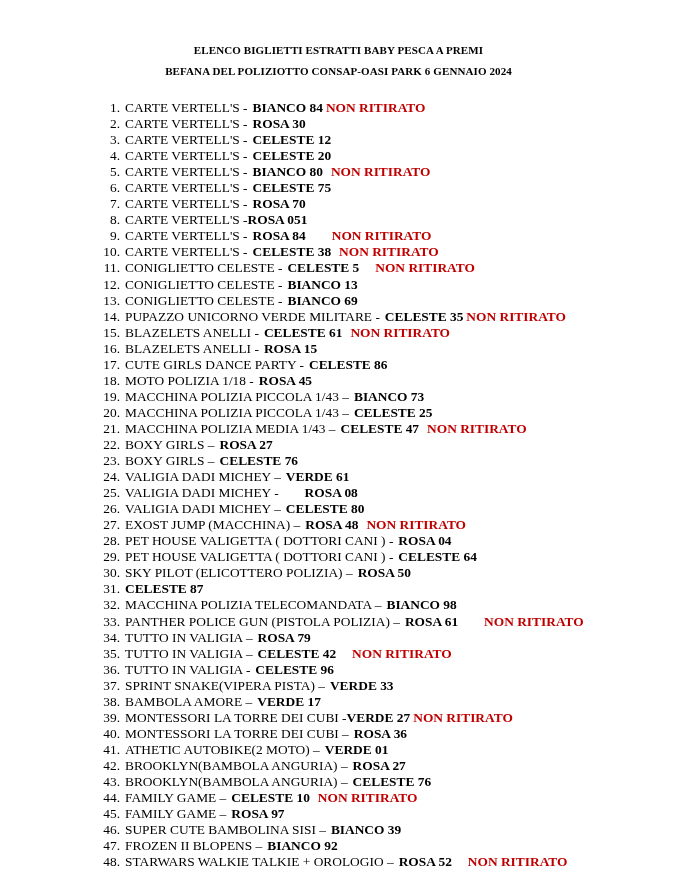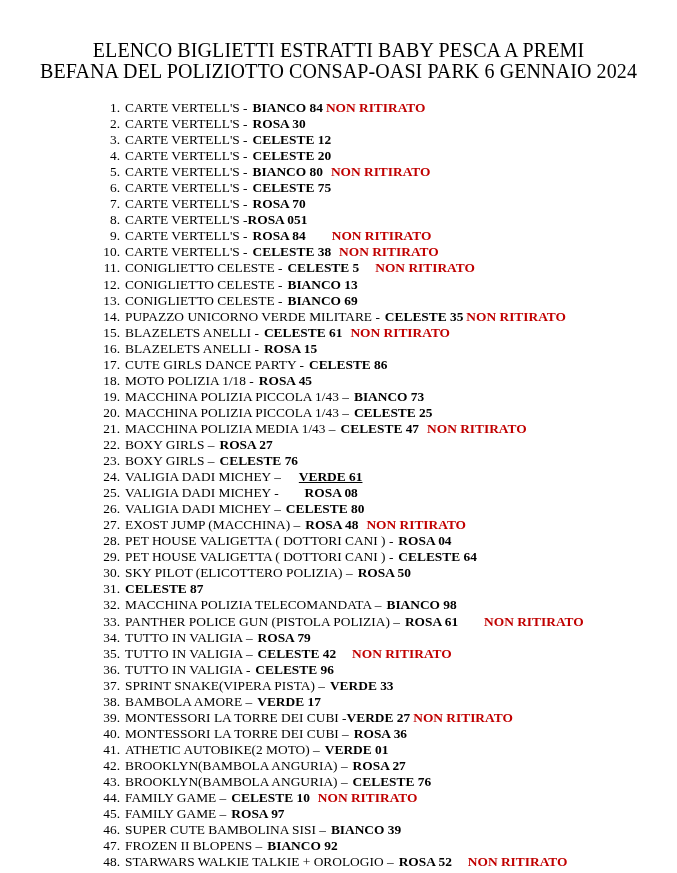--- a/index.html
+++ b/index.html
@@ -17,22 +17,22 @@
     overflow: hidden;
     box-sizing: border-box;
   }
 
   
   .title-block {
     padding-top: 40px;
     text-align: center;
   }
   .title-line {
-    font-weight: normal;
-    font-size: 20px;
+    font-weight: bold;
+    font-size: 11px;
     letter-spacing: 0.1px;
     line-height: 21px;
     white-space: nowrap;
   }
 
   
   .list {
     margin-top: 18px;
     padding-left: 98px;
   }
@@ -197,21 +197,21 @@
         <span class="ticket" style="margin-left: 5px;">ROSA 27</span>
       </div>
       <div class="row">
         <span class="num">23.</span>
         <span class="prize">BOXY GIRLS –</span>
         <span class="ticket" style="margin-left: 5px;">CELESTE 76</span>
       </div>
       <div class="row">
         <span class="num">24.</span>
         <span class="prize">VALIGIA DADI MICHEY –</span>
-        <span class="ticket" style="margin-left: 18px; text-decoration: underline;">VERDE 61</span>
+        <span class="ticket" style="margin-left: 5px;">VERDE 61</span>
       </div>
       <div class="row">
         <span class="num">25.</span>
         <span class="prize">VALIGIA DADI MICHEY  -</span>
         <span class="ticket" style="margin-left: 5px; padding-left: 21px;">ROSA 08</span>
       </div>
       <div class="row">
         <span class="num">26.</span>
         <span class="prize">VALIGIA DADI MICHEY –</span>
         <span class="ticket" style="margin-left: 5px;">CELESTE  80</span>

